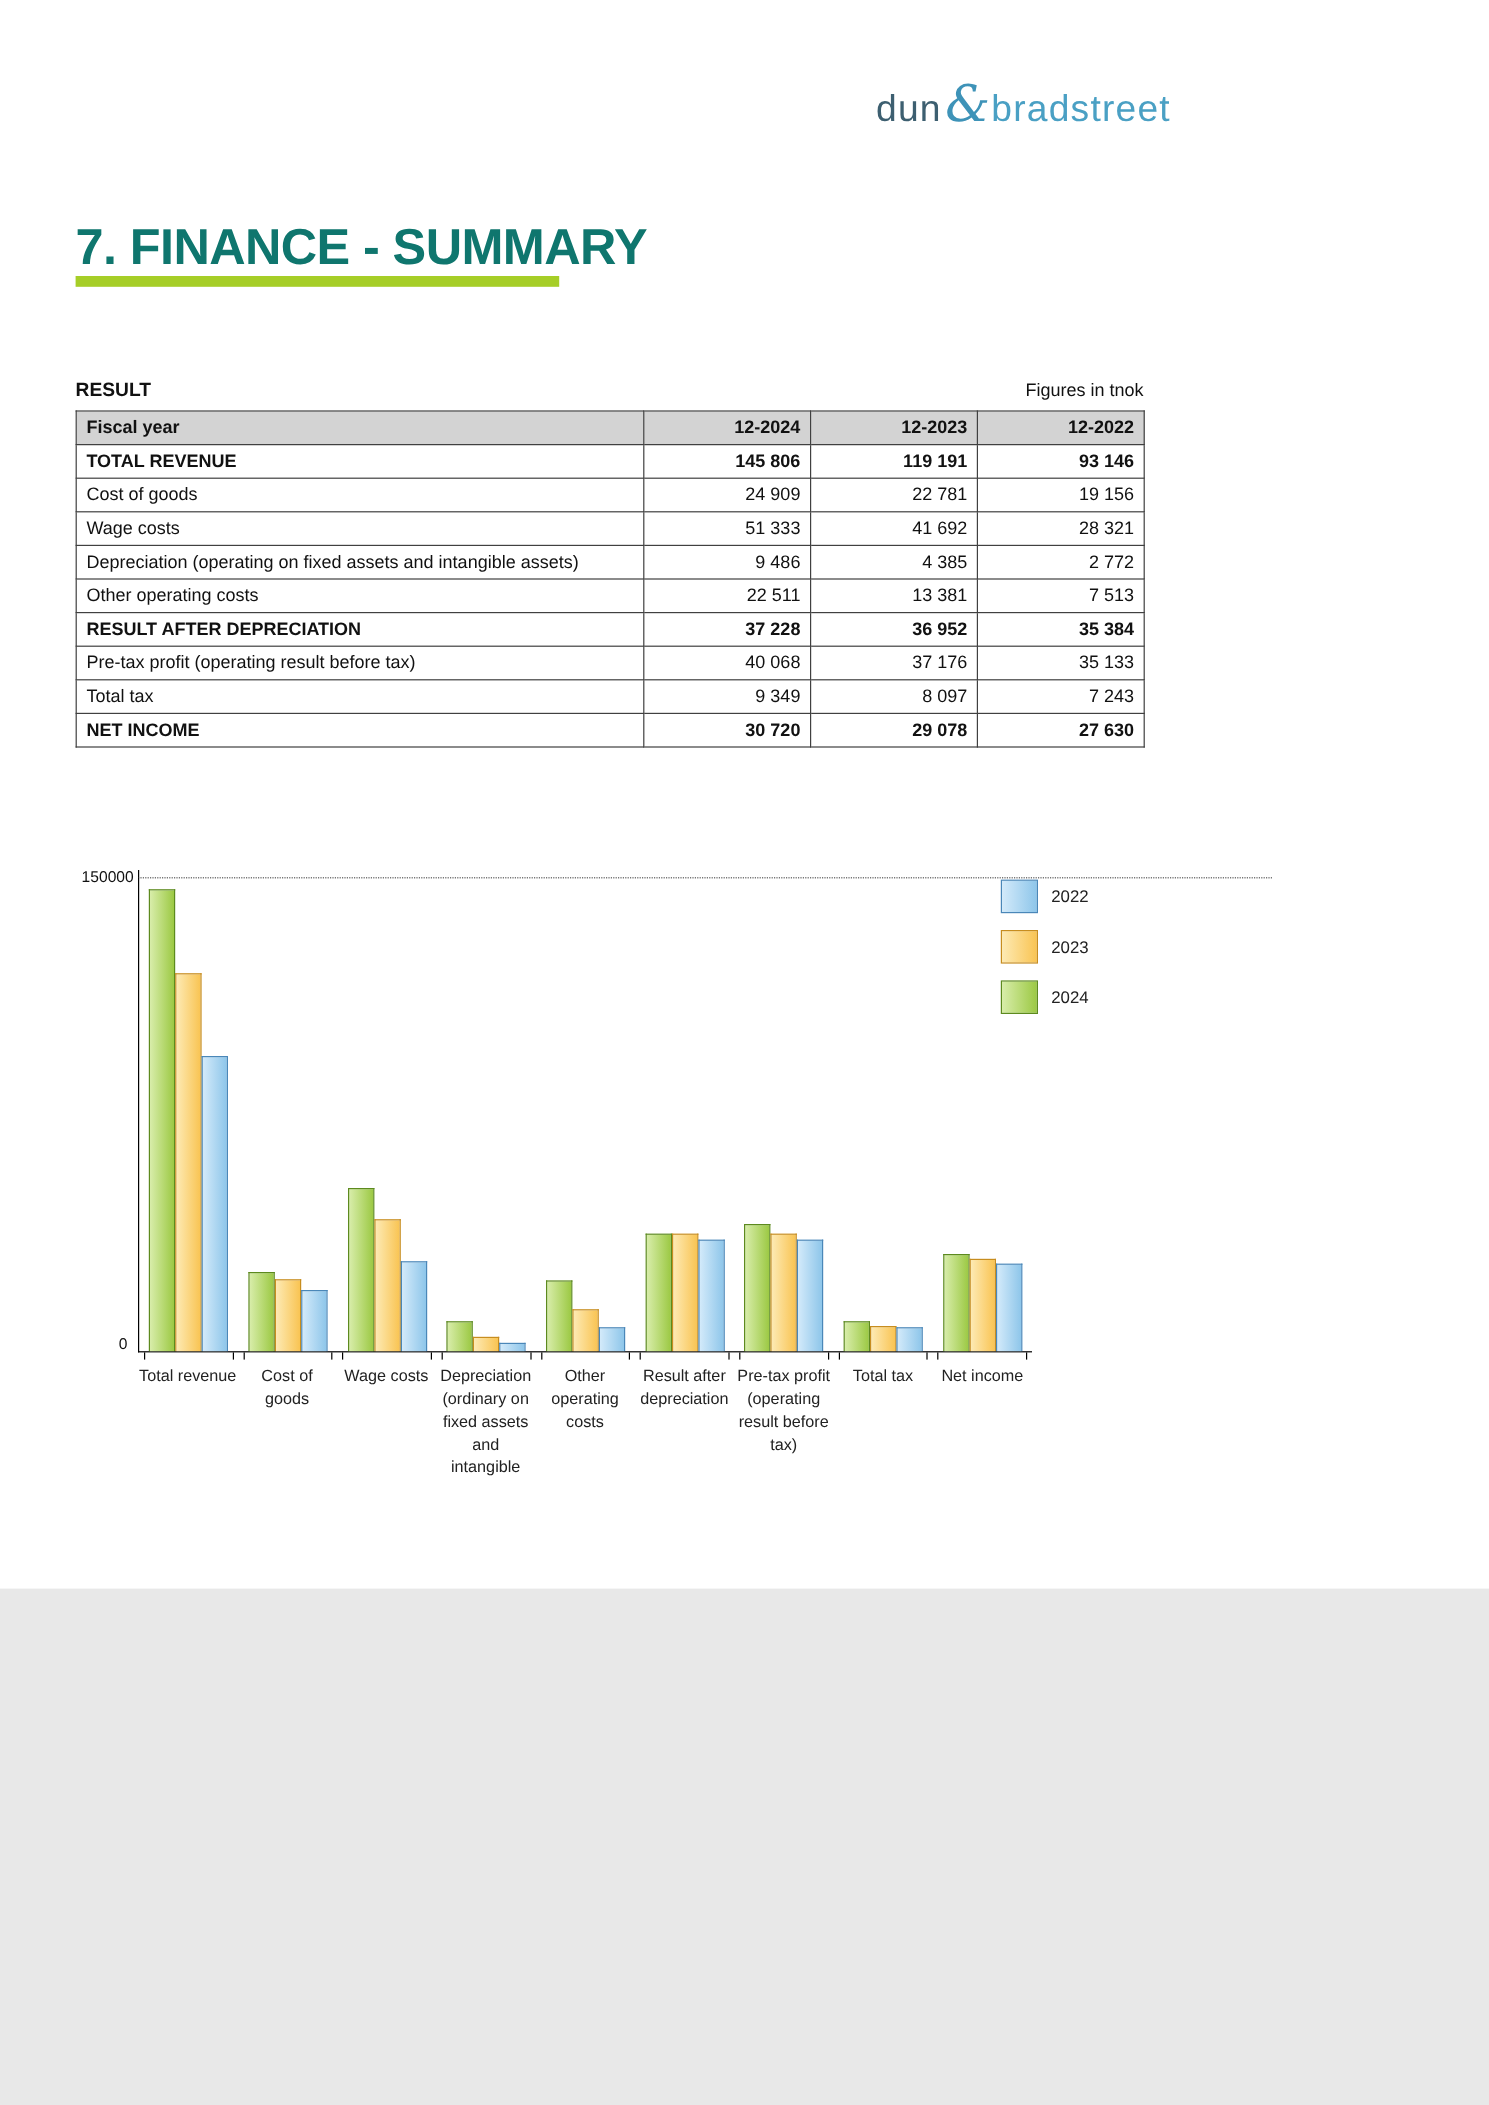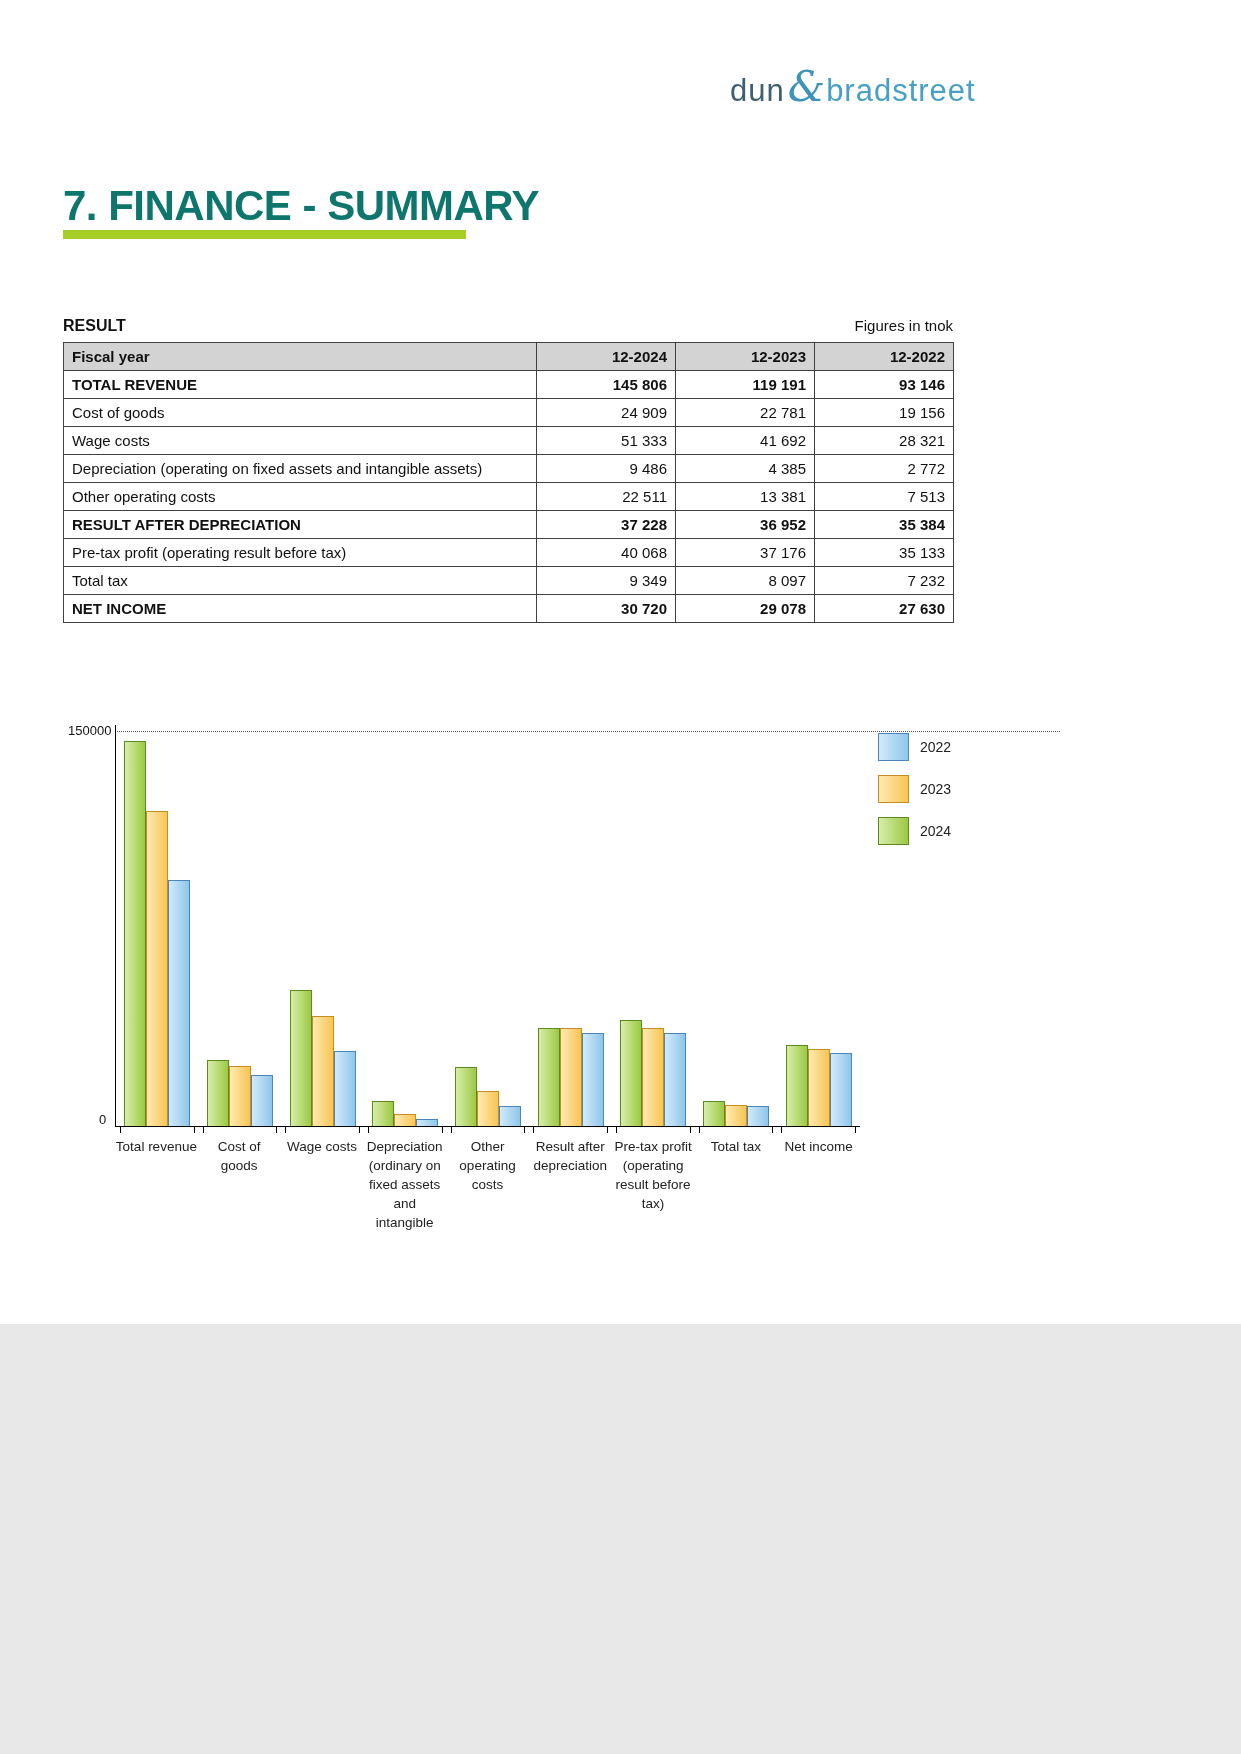--- a/index.html
+++ b/index.html
@@ -49,21 +49,21 @@
   .bar-group { position:relative; flex:1; height:100%;
                display:flex; align-items:flex-end; justify-content:center; }
   .bar-group::before, .bar-group::after { content:''; position:absolute; bottom:-7px;
                width:1px; height:6px; background:#000; }
   .bar-group::before { left:4px; }
   .bar-group::after { right:4px; }
   .bar { width:22px; border:1px solid #666; border-bottom:none; }
   .cat-labels { position:absolute; left:115px; top:437px; width:745px; display:flex; }
   .cat-label { flex:1; text-align:center; font-size:13.5px; line-height:19px;
                white-space:pre-line; color:#222; }
-  .legend { position:absolute; left:878px; top:33px; }
+  .legend { position:absolute; left:834px; top:33px; }
   .legend-row { display:flex; align-items:center; margin-bottom:14px; }
   .legend-swatch { display:inline-block; width:31px; height:28px; border:1px solid #777; }
   .legend-label { margin-left:11px; font-size:14px; color:#222; }
 
   .footer { position:absolute; left:653px; top:1505px; width:300px; text-align:right;
             font-size:18px; color:#000; }
 </style>
 </head>
 <body>
 
@@ -130,21 +130,21 @@
         <tr class="">
           <td>Pre-tax profit (operating result before tax)</td>
           <td class="num">40 068</td>
           <td class="num">37 176</td>
           <td class="num">35 133</td>
         </tr>
         <tr class="">
           <td>Total tax</td>
           <td class="num">9 349</td>
           <td class="num">8 097</td>
-          <td class="num">7 232</td>
+          <td class="num">7 243</td>
         </tr>
         <tr class="bold-row">
           <td>NET INCOME</td>
           <td class="num">30 720</td>
           <td class="num">29 078</td>
           <td class="num">27 630</td>
         </tr>
       </tbody>
   </table>
 

